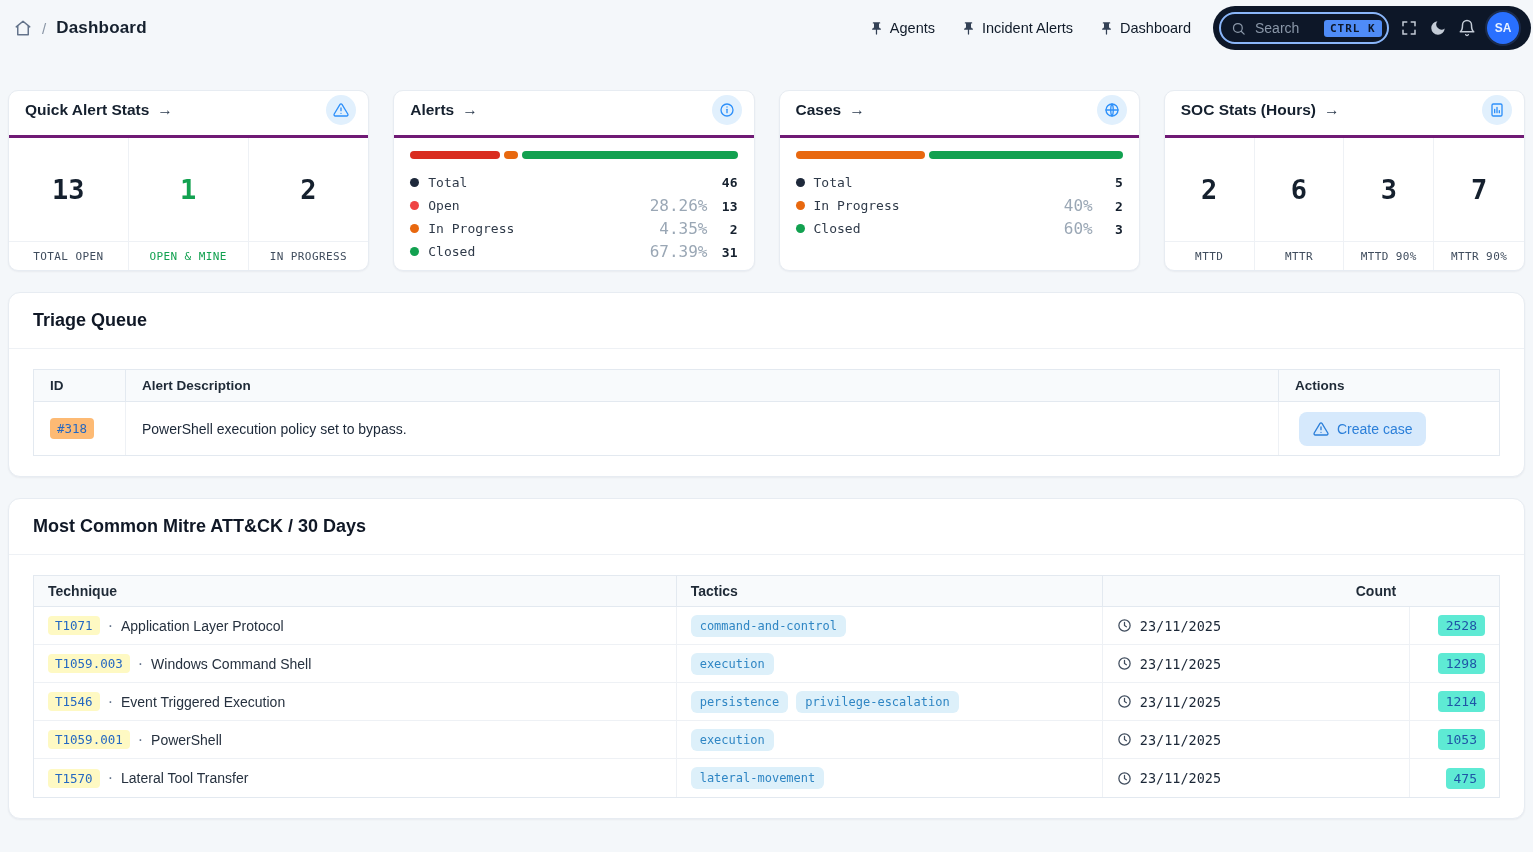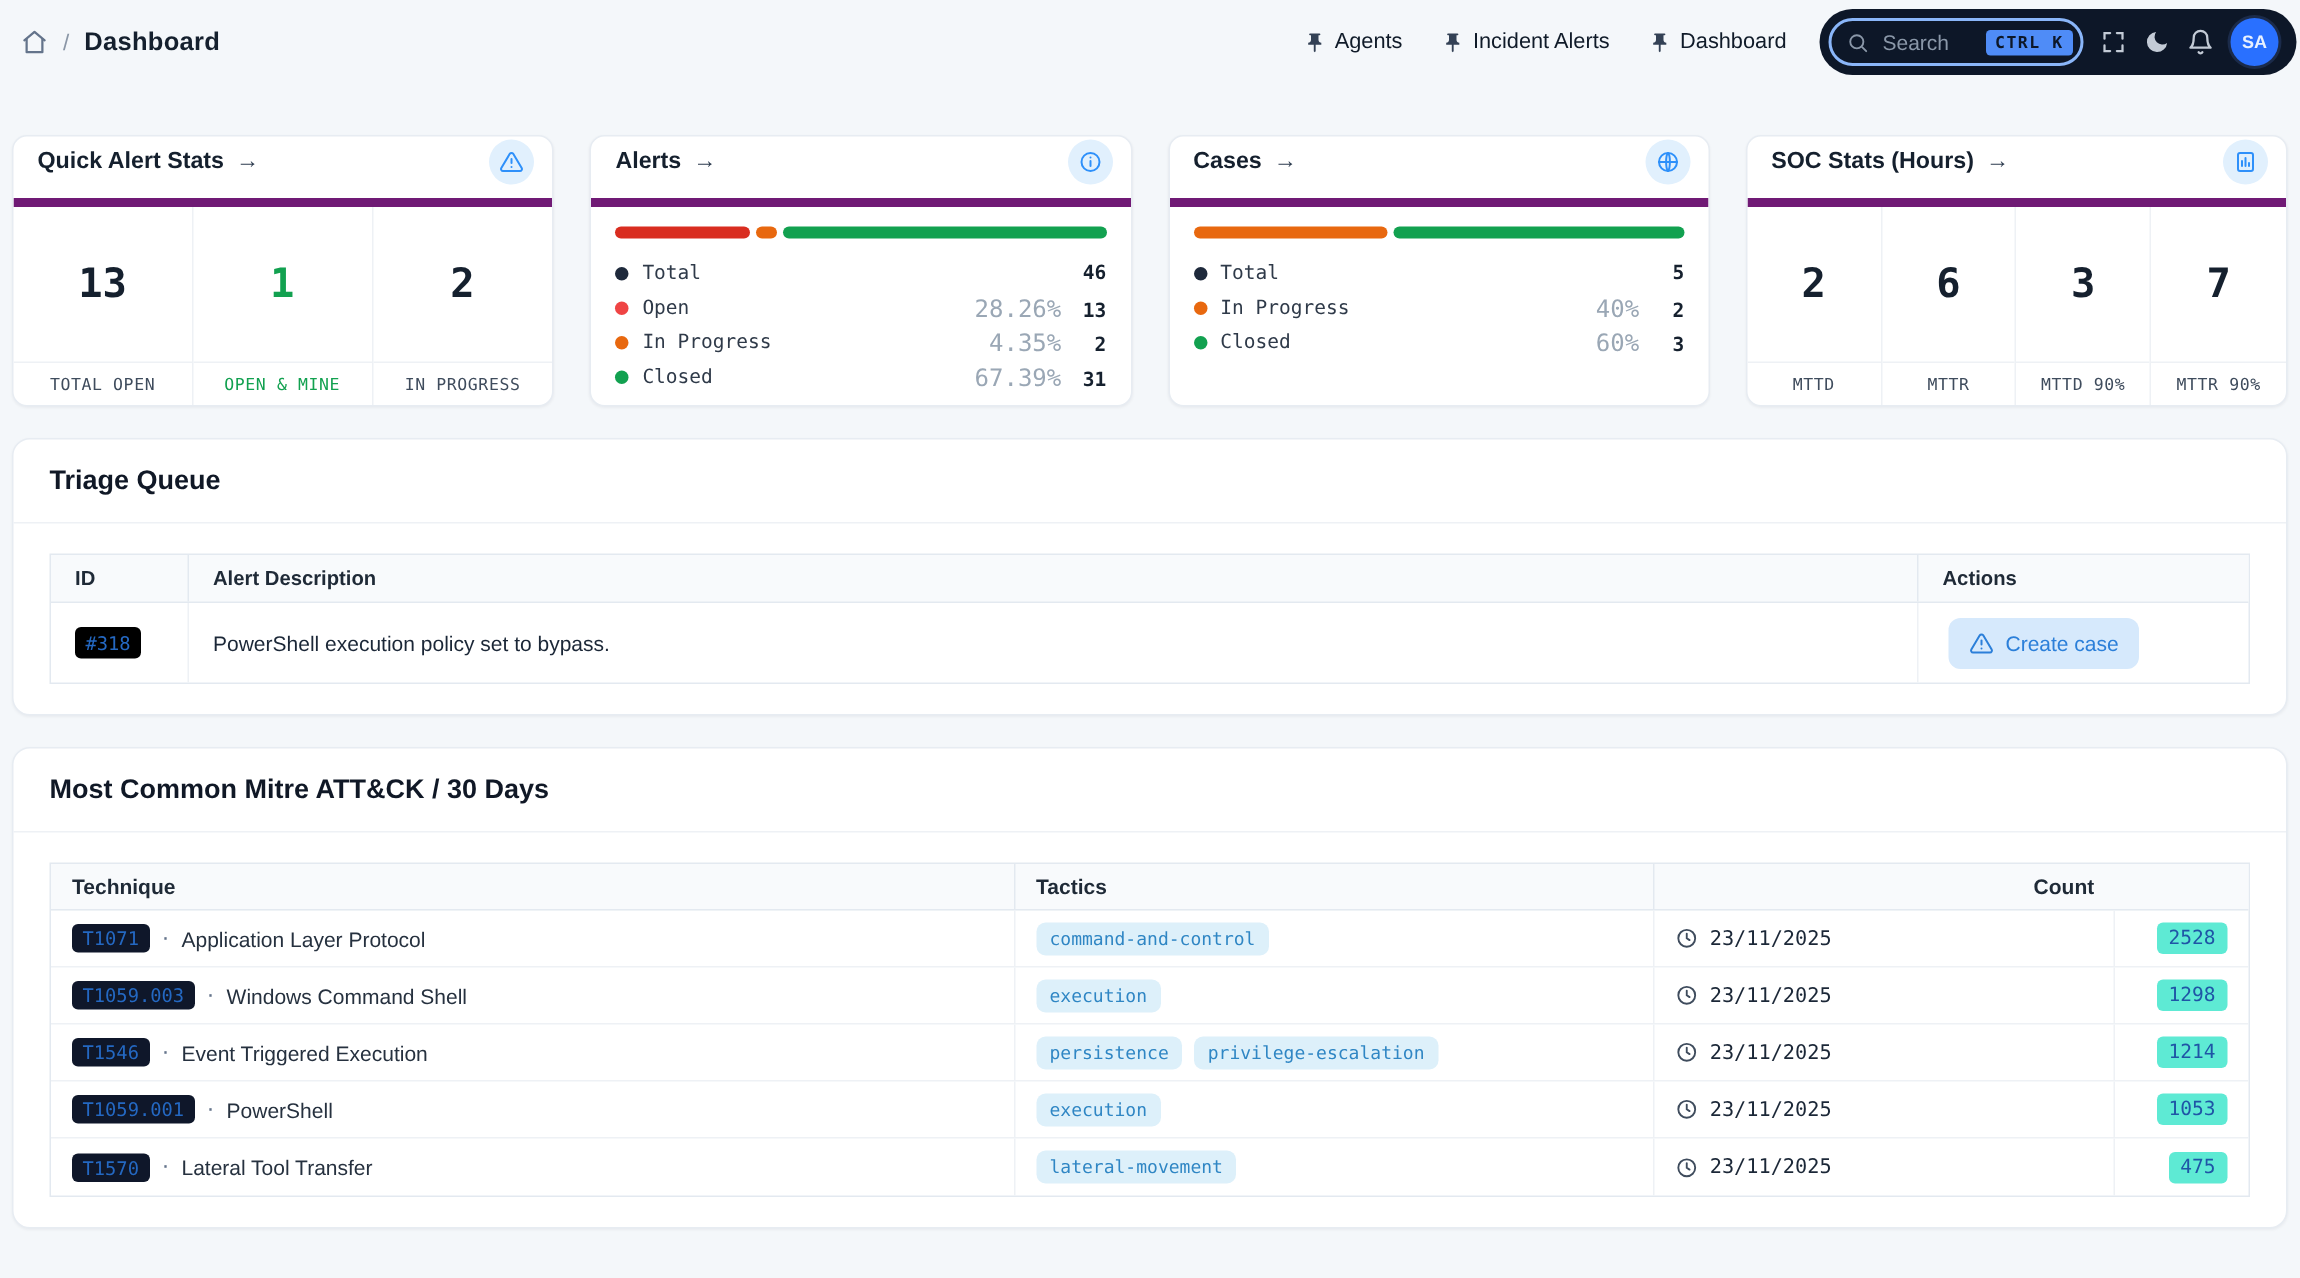--- a/index.html
+++ b/index.html
@@ -27,21 +27,21 @@
   .search-ic { color:#8a97a8; }
   .search-input { background:transparent; border:none; outline:none; width:64px; font-size:14px; color:#cbd5e1; font-family:"Liberation Sans", sans-serif; }
   .search-input::placeholder { color:#8a97a8; }
   .kbd { background:#4f8cf7; color:#0d1728; font-family:"DejaVu Sans Mono", monospace; font-size:11px; font-weight:700; padding:2px 6px; border-radius:3px; letter-spacing:1px; white-space:nowrap; }
   .pill-ic { color:#c3cbd6; cursor:pointer; }
   .avatar { width:32px; height:32px; border-radius:50%; background:#2970ff; color:#e8f1ff; font-size:12px; font-weight:700; display:grid; place-items:center; cursor:pointer; box-shadow:0 0 0 2px #1b2b4a; }
 
   
   .cards { display:grid; grid-template-columns:repeat(4,1fr); gap:24px; padding:34px 8px 0; }
   .card { background:#fff; border:1px solid #e7ecf2; border-radius:10px; height:181px; display:flex; flex-direction:column; overflow:hidden; box-shadow:0 1px 2px rgba(15,23,42,.05); }
-  .card-head { display:flex; justify-content:space-between; align-items:center; height:47px; padding:0 12px 7px 16px; border-bottom:6px solid #701a75; flex:none; }
+  .card-head { display:flex; justify-content:space-between; align-items:center; height:47px; padding:0 12px 7px 16px; border-bottom:3px solid #701a75; flex:none; }
   .card-title { display:flex; align-items:center; gap:8px; font-size:15.5px; font-weight:600; color:#15202e; cursor:pointer; }
   .arrow { font-weight:400; color:#2b3a4d; }
   .iconbtn { width:30px; height:30px; border-radius:50%; border:none; background:#e1f0fd; color:#2e90fa; display:grid; place-items:center; cursor:pointer; padding:0; }
 
   .stat-grid { flex:1; display:grid; grid-auto-flow:column; grid-auto-columns:1fr; }
   .stat { display:flex; flex-direction:column; border-right:1px solid #eef1f5; }
   .stat:last-child { border-right:none; }
   .stat .num { flex:1; display:grid; place-items:center; font-family:"DejaVu Sans Mono", monospace; font-size:27px; font-weight:700; color:#15202e; }
   .stat .lbl { height:29px; border-top:1px solid #eef1f5; display:grid; place-items:center; font-family:"DejaVu Sans Mono", monospace; font-size:11px; letter-spacing:.4px; color:#3f4c5d; }
 
@@ -63,35 +63,35 @@
 
   
   .t-table { border:1px solid #e3e9f0; }
   .t-hrow, .t-row { display:grid; grid-template-columns:92px 1fr 220px; }
   .t-hrow { background:#f8fafc; border-bottom:1px solid #e3e9f0; }
   .t-hcell { padding:8px 16px; font-size:13.5px; font-weight:700; color:#1f2a37; border-right:1px solid #e3e9f0; }
   .t-hcell:last-child { border-right:none; }
   .t-row { height:53px; align-items:center; }
   .t-cell { display:flex; align-items:center; height:100%; padding:0 16px; border-right:1px solid #eef1f5; }
   .t-cell:last-child { border-right:none; padding:0 20px; }
-  .id-badge { font-family:"DejaVu Sans Mono", monospace; font-size:12.5px; background:#000000; color:#2468c2; padding:3px 7px; border-radius:4px; }
+  .id-badge { font-family:"DejaVu Sans Mono", monospace; font-size:12.5px; background:#fdba74; color:#2468c2; padding:3px 7px; border-radius:4px; }
   .desc { font-size:14px; color:#1b2737; }
   .create-btn { display:inline-flex; align-items:center; gap:8px; background:#d6e9fc; color:#2b7fd9; border:none; border-radius:8px; padding:9px 14px; font-size:14px; font-weight:500; cursor:pointer; font-family:"Liberation Sans", sans-serif; }
 
   
   .m-table { border:1px solid #e3e9f0; }
   .m-hrow, .m-row { display:grid; grid-template-columns:644fr 427fr 308fr 89fr; }
   .m-hrow { background:#f8fafc; border-bottom:1px solid #e3e9f0; }
   .m-hcell { padding:7px 14px; font-size:14px; font-weight:700; color:#1f2a37; border-right:1px solid #e3e9f0; display:flex; align-items:center; }
   .m-hcell:last-child { border-right:none; justify-content:flex-end; }
   .m-row { height:38px; border-bottom:1px solid #eef1f5; }
   .m-row:last-child { border-bottom:none; }
   .m-cell { display:flex; align-items:center; gap:8px; padding:0 14px; border-right:1px solid #eef1f5; height:100%; }
   .m-cell:last-child { border-right:none; justify-content:flex-end; }
-  .tech-badge { font-family:"DejaVu Sans Mono", monospace; font-size:12.5px; background:#0f172a; color:#2468c2; padding:2px 7px; border-radius:4px; }
+  .tech-badge { font-family:"DejaVu Sans Mono", monospace; font-size:12.5px; background:#fef9c3; color:#2468c2; padding:2px 7px; border-radius:4px; }
   .dotsep { color:#64748b; }
   .tname { font-size:14px; color:#26313f; }
   .tag { font-family:"DejaVu Sans Mono", monospace; font-size:12px; background:#ddf0fa; color:#2f86c4; padding:4px 9px; border-radius:6px; }
   .clock { color:#3f4c5d; }
   .seen-date { font-family:"DejaVu Sans Mono", monospace; font-size:13.5px; color:#1b2737; }
   .count-badge { font-family:"DejaVu Sans Mono", monospace; font-size:13px; background:#5eead4; color:#1f55a6; padding:3px 8px; border-radius:4px; }
 </style>
 </head>
 <body>
 

